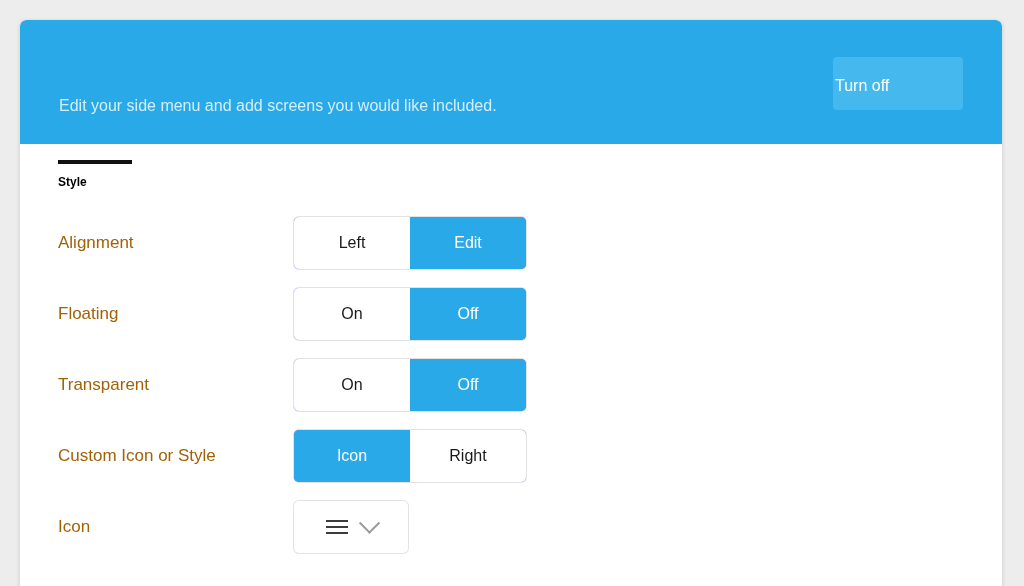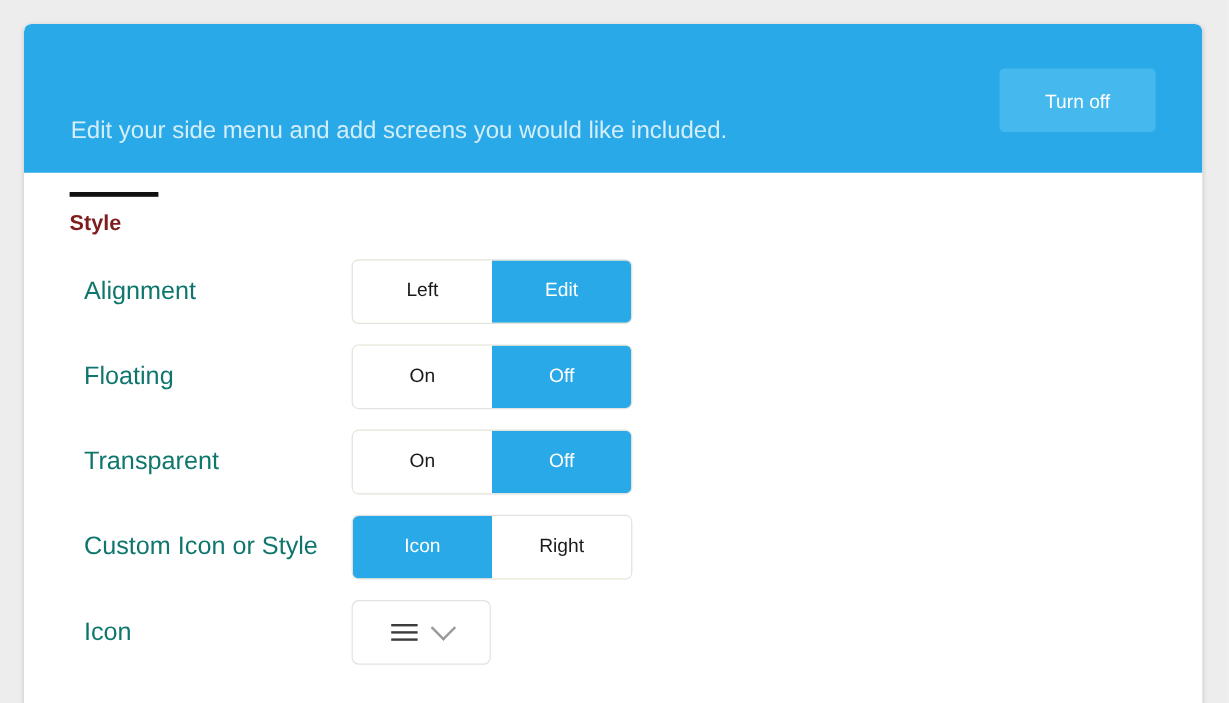--- a/index.html
+++ b/index.html
@@ -45,39 +45,39 @@
     font-weight: bold;
     color: #ffffff;
     letter-spacing: -0.2px;
     line-height: 1.1;
   }
   .header-subtitle {
     position: absolute;
     left: 39px;
     top: 76px;
     margin: 0;
-    font-size: 20px;
+    font-size: 16px;
     font-weight: normal;
     color: rgba(255,255,255,0.80);
     line-height: 1.3;
   }
   .turn-off-button {
     position: absolute;
     right: 39px;
     top: 37px;
     width: 130px;
     height: 53px;
     background: #45b8ee;
     border: none;
     border-radius: 4px;
     color: #ffffff;
     font-family: "Liberation Sans", sans-serif;
     font-size: 16px;
     line-height: 53px;
-    text-align: center;
+    text-align: left;
     padding: 2px;
     cursor: pointer;
   }
 
   
   .card-body {
     position: relative;
     padding: 0;
   }
   .section-rule {
@@ -86,58 +86,57 @@
     top: 16px;
     width: 74px;
     height: 4px;
     background: #111111;
   }
   .section-title {
     position: absolute;
     left: 38px;
     top: 30px;
     margin: 0;
-    font-size: 18px;
+    font-size: 12px;
     font-weight: bold;
-    color: #7f1d1d;
+    color: #000000;
     line-height: 1.4;
   }
 
   .form-rows {
     position: absolute;
     left: 0;
     top: 73px;
     width: 100%;
   }
   .form-row {
     position: relative;
     height: 71px;
   }
   .row-label {
     position: absolute;
     left: 38px;
     top: 16px;
-    font-size: 21px;
-    color: #0f766e;
+    font-size: 17px;
+    color: #a16207;
     line-height: 20px;
     white-space: nowrap;
-    margin-left: 12px;
   }
 
   
   .segmented {
     position: absolute;
     left: 274px;
     top: 0;
     display: flex;
     width: 232px;
     height: 52px;
     border-radius: 5px;
     overflow: hidden;
-    background: #fef9c3;
+    background: #8b5cf6;
     box-shadow: 0 0 0 1px #e2e2e2;
   }
   .segment {
     flex: 1 1 50%;
     display: flex;
     align-items: center;
     justify-content: center;
     font-family: "Liberation Sans", sans-serif;
     font-size: 16px;
     color: #1a1a1a;

